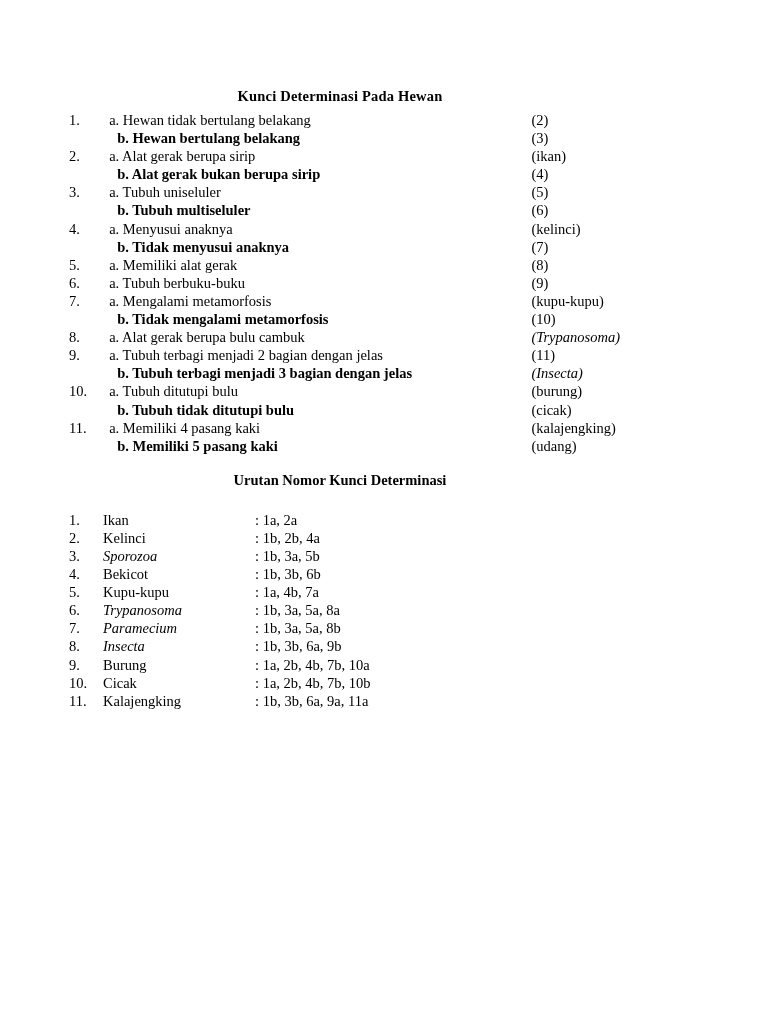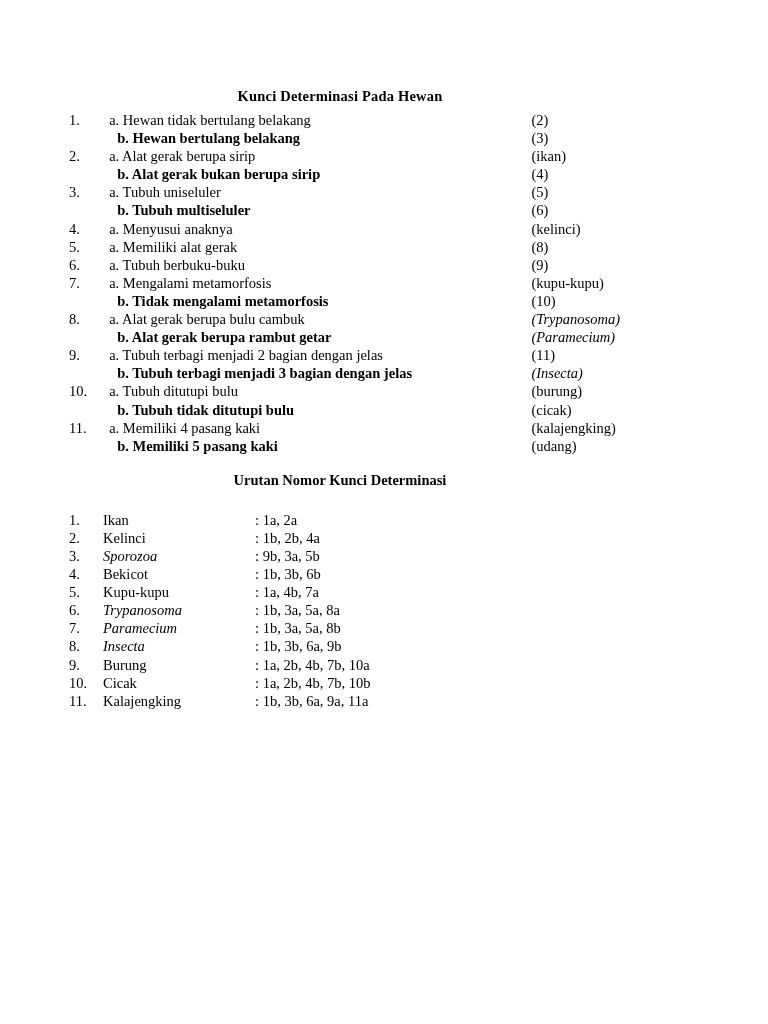--- a/index.html
+++ b/index.html
@@ -127,20 +127,25 @@
           <td class="col-num">&nbsp;</td>
           <td class="col-stmt indent-b">b. Tubuh multiseluler</td>
           <td class="col-res">(6)</td>
         </tr>
         <tr>
           <td class="col-num">4.</td>
           <td class="col-stmt">a. Menyusui anaknya</td>
           <td class="col-res">(kelinci)</td>
         </tr>
         <tr>
+          <td class="col-num">&nbsp;</td>
+          <td class="col-stmt indent-b">b. Tidak menyusui anaknya</td>
+          <td class="col-res">(7)</td>
+        </tr>
+        <tr>
           <td class="col-num">5.</td>
           <td class="col-stmt">a. Memiliki alat gerak</td>
           <td class="col-res">(8)</td>
         </tr>
         <tr>
           <td class="col-num">6.</td>
           <td class="col-stmt">a. Tubuh berbuku-buku</td>
           <td class="col-res">(9)</td>
         </tr>
         <tr>
@@ -152,25 +157,20 @@
           <td class="col-num">&nbsp;</td>
           <td class="col-stmt indent-b">b. Tidak mengalami metamorfosis</td>
           <td class="col-res">(10)</td>
         </tr>
         <tr>
           <td class="col-num">8.</td>
           <td class="col-stmt">a. Alat gerak berupa bulu cambuk</td>
           <td class="col-res ital">(Trypanosoma)</td>
         </tr>
         <tr>
-          <td class="col-num">&nbsp;</td>
-          <td class="col-stmt indent-b">b. Alat gerak berupa rambut getar</td>
-          <td class="col-res ital">(Paramecium)</td>
-        </tr>
-        <tr>
           <td class="col-num">9.</td>
           <td class="col-stmt">a. Tubuh terbagi menjadi 2 bagian dengan jelas</td>
           <td class="col-res">(11)</td>
         </tr>
         <tr>
           <td class="col-num">&nbsp;</td>
           <td class="col-stmt indent-b">b. Tubuh terbagi menjadi 3 bagian dengan jelas</td>
           <td class="col-res ital">(Insecta)</td>
         </tr>
         <tr>
@@ -206,21 +206,21 @@
           <td class="ord-seq">: 1a, 2a</td>
         </tr>
         <tr>
           <td class="ord-num">2.</td>
           <td class="ord-name">Kelinci</td>
           <td class="ord-seq">: 1b, 2b, 4a</td>
         </tr>
         <tr>
           <td class="ord-num">3.</td>
           <td class="ord-name ital">Sporozoa</td>
-          <td class="ord-seq">: 9b, 3a, 5b</td>
+          <td class="ord-seq">: 1b, 3a, 5b</td>
         </tr>
         <tr>
           <td class="ord-num">4.</td>
           <td class="ord-name">Bekicot</td>
           <td class="ord-seq">: 1b, 3b, 6b</td>
         </tr>
         <tr>
           <td class="ord-num">5.</td>
           <td class="ord-name">Kupu-kupu</td>
           <td class="ord-seq">: 1a, 4b, 7a</td>

